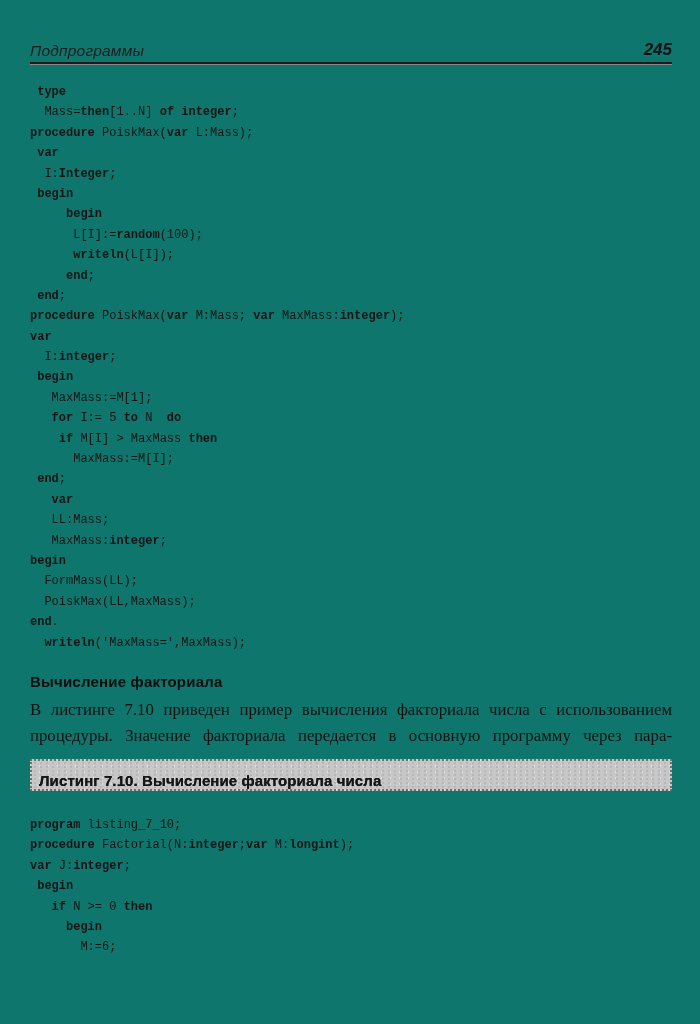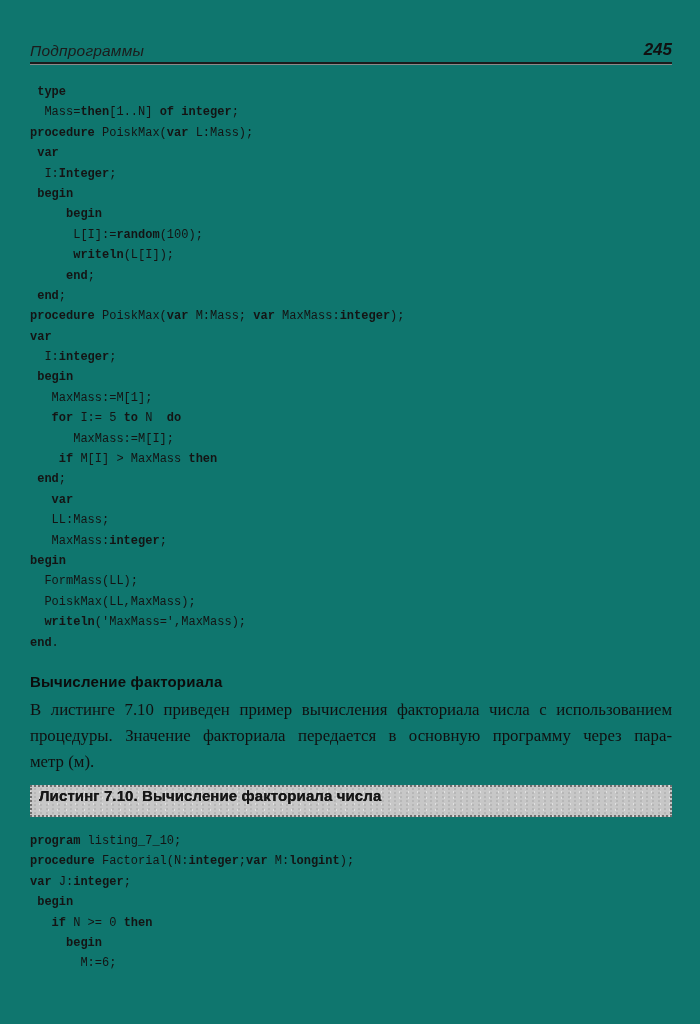--- a/index.html
+++ b/index.html
@@ -49,21 +49,21 @@
     border-top: 2px solid #1b1b1b;
     border-bottom: 1px solid #8a8a8a;
   }
   
   .code {
     font-family: "Liberation Mono", "DejaVu Sans Mono", monospace;
     font-size: 12px;
     color: #141414;
   }
   .code1 { margin-top: 17px; }
-  .code2 { margin-top: 14px; }
+  .code2 { margin-top: 24px; }
   .code-line {
     white-space: pre;
     line-height: 20.4px;
     height: 20.4px;
   }
   .kw { font-weight: bold; }
   
   .section-heading {
     margin: 14px 0 0 0;
     font-family: "Liberation Sans", sans-serif;
@@ -94,21 +94,21 @@
     box-sizing: border-box;
     height: 32px;
     background-color: #c7c7c7;
     background-image:
       radial-gradient(circle, #a3a3a3 0.6px, transparent 0.8px),
       radial-gradient(circle, #e0e0e0 0.6px, transparent 0.8px);
     background-size: 6px 4px, 9px 6px;
     background-position: 0 0, 3px 2px;
     border: 2px dotted #6f6f6f;
     display: flex;
-    align-items: flex-start;
+    align-items: flex-end;
     padding-left: 7px;
   }
   .caption-label {
     font-family: "Liberation Sans", sans-serif;
     font-weight: bold;
     font-size: 15px;
     color: #161616;
     letter-spacing: 0.1px;
     text-shadow: 0 0 0.5px #161616;
   }
@@ -136,39 +136,38 @@
         <div class="code-line"><span>      L[I]:=</span><span class="kw">random</span><span>(100);</span></div>
         <div class="code-line"><span>      </span><span class="kw">writeln</span><span>(L[I]);</span></div>
         <div class="code-line"><span>     </span><span class="kw">end</span><span>;</span></div>
         <div class="code-line"><span> </span><span class="kw">end</span><span>;</span></div>
         <div class="code-line"><span class="kw">procedure</span><span> PoiskMax(</span><span class="kw">var</span><span> M:Mass; </span><span class="kw">var</span><span> MaxMass:</span><span class="kw">integer</span><span>);</span></div>
         <div class="code-line"><span class="kw">var</span></div>
         <div class="code-line"><span>  I:</span><span class="kw">integer</span><span>;</span></div>
         <div class="code-line"><span> </span><span class="kw">begin</span></div>
         <div class="code-line"><span>   MaxMass:=M[1];</span></div>
         <div class="code-line"><span>   </span><span class="kw">for</span><span> I:= 5 </span><span class="kw">to</span><span> N  </span><span class="kw">do</span></div>
+        <div class="code-line"><span>    </span><span class="kw">if</span><span> M[I] &gt; MaxMass </span><span class="kw">then</span></div>
         <div class="code-line"><span>      MaxMass:=M[I];</span></div>
-        <div class="code-line"><span>    </span><span class="kw">if</span><span> M[I] &gt; MaxMass </span><span class="kw">then</span></div>
         <div class="code-line"><span> </span><span class="kw">end</span><span>;</span></div>
         <div class="code-line"><span>   </span><span class="kw">var</span></div>
         <div class="code-line"><span>   LL:Mass;</span></div>
         <div class="code-line"><span>   MaxMass:</span><span class="kw">integer</span><span>;</span></div>
         <div class="code-line"><span class="kw">begin</span></div>
         <div class="code-line"><span>  FormMass(LL);</span></div>
         <div class="code-line"><span>  PoiskMax(LL,MaxMass);</span></div>
+        <div class="code-line"><span class="kw">end</span><span>.</span></div>
         <div class="code-line"><span>  </span><span class="kw">writeln</span><span>('MaxMass=',MaxMass);</span></div>
-        <div class="code-line"><span class="kw">end</span><span>.</span></div>
       </div>
 
     <h1 class="section-heading">Вычисление факториала</h1>
 
     <div class="para">
       <div class="para-line justified">В листинге 7.10 приведен пример вычисления факториала числа с использованием</div>
       <div class="para-line justified">процедуры. Значение факториала передается в основную программу через пара-</div>
-      <div class="para-line">метр (м).</div>
     </div>
 
     <div class="caption-bar">
       <span class="caption-label">Листинг 7.10. Вычисление факториала числа</span>
     </div>
 
     <div class="code code2">
         <div class="code-line"><span class="kw">program</span><span> listing_7_10;</span></div>
         <div class="code-line"><span class="kw">procedure</span><span> Factorial(N:</span><span class="kw">integer</span><span>;</span><span class="kw">var</span><span> M:</span><span class="kw">longint</span><span>);</span></div>
         <div class="code-line"><span class="kw">var</span><span> J:</span><span class="kw">integer</span><span>;</span></div>

